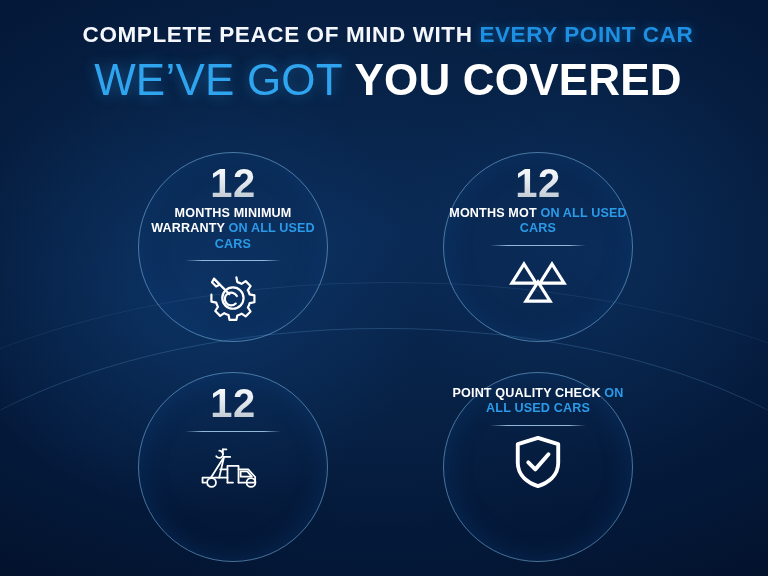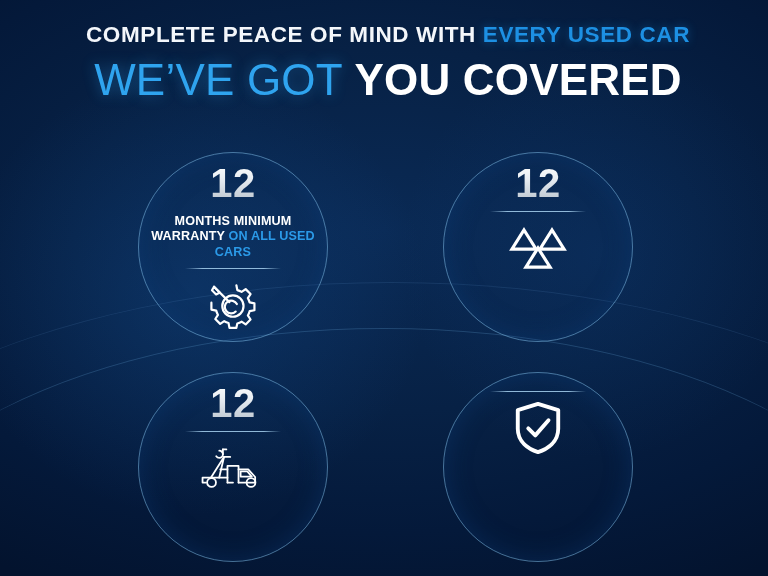--- a/index.html
+++ b/index.html
@@ -98,21 +98,21 @@
   .big-num {
     font-size:40px;
     font-weight:bold;
     line-height:40px;
     letter-spacing:.5px;
     background:linear-gradient(180deg,#ffffff 0%,#e9eef3 38%,#b9c3cd 100%);
     -webkit-background-clip:text; background-clip:text;
     -webkit-text-fill-color:transparent; color:transparent;
   }
   .caption {
-    margin-top:11px;
+    margin-top:3px;
     font-size:12.6px;
     font-weight:bold;
     line-height:15.4px;
     letter-spacing:.15px;
     text-align:center;
     width:180px;
   }
   .caption .w { color:#ffffff; }
   .caption .b { color:#2b9ae8; }
 
@@ -132,21 +132,21 @@
 <body>
 
 <div id="banner">
 
   <div class="glow-a"></div>
   <div class="glow-b"></div>
   <div class="sweep"></div>
   <div class="sweep2"></div>
 
   <div id="headline">
-    <div class="line1"><span class="w">COMPLETE PEACE OF MIND WITH </span><span class="b">EVERY USED CAR</span></div>
+    <div class="line1"><span class="w">COMPLETE PEACE OF MIND WITH </span><span class="b">EVERY POINT CAR</span></div>
     <div class="line2"><span class="b">WE’VE GOT </span><span class="w">YOU COVERED</span></div>
   </div>
 
   <div id="badges">
 
     <div class="badge r0 c0">
       <div class="big-num">12</div>
       <div class="caption"><span class="w">MONTHS MINIMUM WARRANTY </span><span class="b">ON ALL USED CARS</span></div>
       <div class="divider"></div>
       <div class="icon-wrap">
@@ -155,20 +155,21 @@
           <circle cx="31.9" cy="33.3" r="12.6"></circle>
           <path d="M9.5 10.4l18.2 18.2"></path>
           <path d="M9.5 10.4l-2.4 4.2 4.9 4.9 4.2-2.4z"></path>
           <path d="M36.6 30.9a7.6 7.6 0 1 0-1.4 8.9"></path>
         </svg>
       </div>
     </div>
 
     <div class="badge r0 c1">
       <div class="big-num">12</div>
+      <div class="caption"><span class="w">MONTHS MOT </span><span class="b">ON ALL USED CARS</span></div>
       <div class="divider"></div>
       <div class="icon-wrap">
         <svg width="60" height="46" viewBox="0 0 120 92" fill="none" stroke="#ffffff" stroke-width="6.5" stroke-linejoin="miter">
           <path d="M32 10 L56 48 L8 48 Z"></path>
           <path d="M88 10 L112 48 L64 48 Z"></path>
           <path d="M60 46 L84 84 L36 84 Z"></path>
         </svg>
       </div>
     </div>
 
@@ -189,20 +190,21 @@
           <path d="M39 20 h9"></path>
           <path d="M33.6 38 L44 38"></path>
           <path d="M32.2 11 a5.2 5.2 0 1 1 0 10.4 a5.2 5.2 0 0 1 -4.4 -2.4"></path>
           <path d="M37.4 16.2 V9.2"></path>
           <path d="M37.4 9.2 h5"></path>
         </svg>
       </div>
     </div>
 
     <div class="badge r1 c1">
+      <div class="caption"><span class="w">POINT QUALITY CHECK </span><span class="b">ON ALL USED CARS</span></div>
       <div class="divider"></div>
       <div class="icon-wrap">
         <svg width="50" height="56" viewBox="0 0 64 72" fill="none" stroke="#ffffff" stroke-width="5" stroke-linecap="round" stroke-linejoin="round">
           <path d="M32 5 L58 13 v24c0 17-14 26-26 30C20 63 6 54 6 37V13z"></path>
           <path d="M19.5 36.5 L28.5 45.5 L45.5 26"></path>
         </svg>
       </div>
     </div>
 
   </div>

